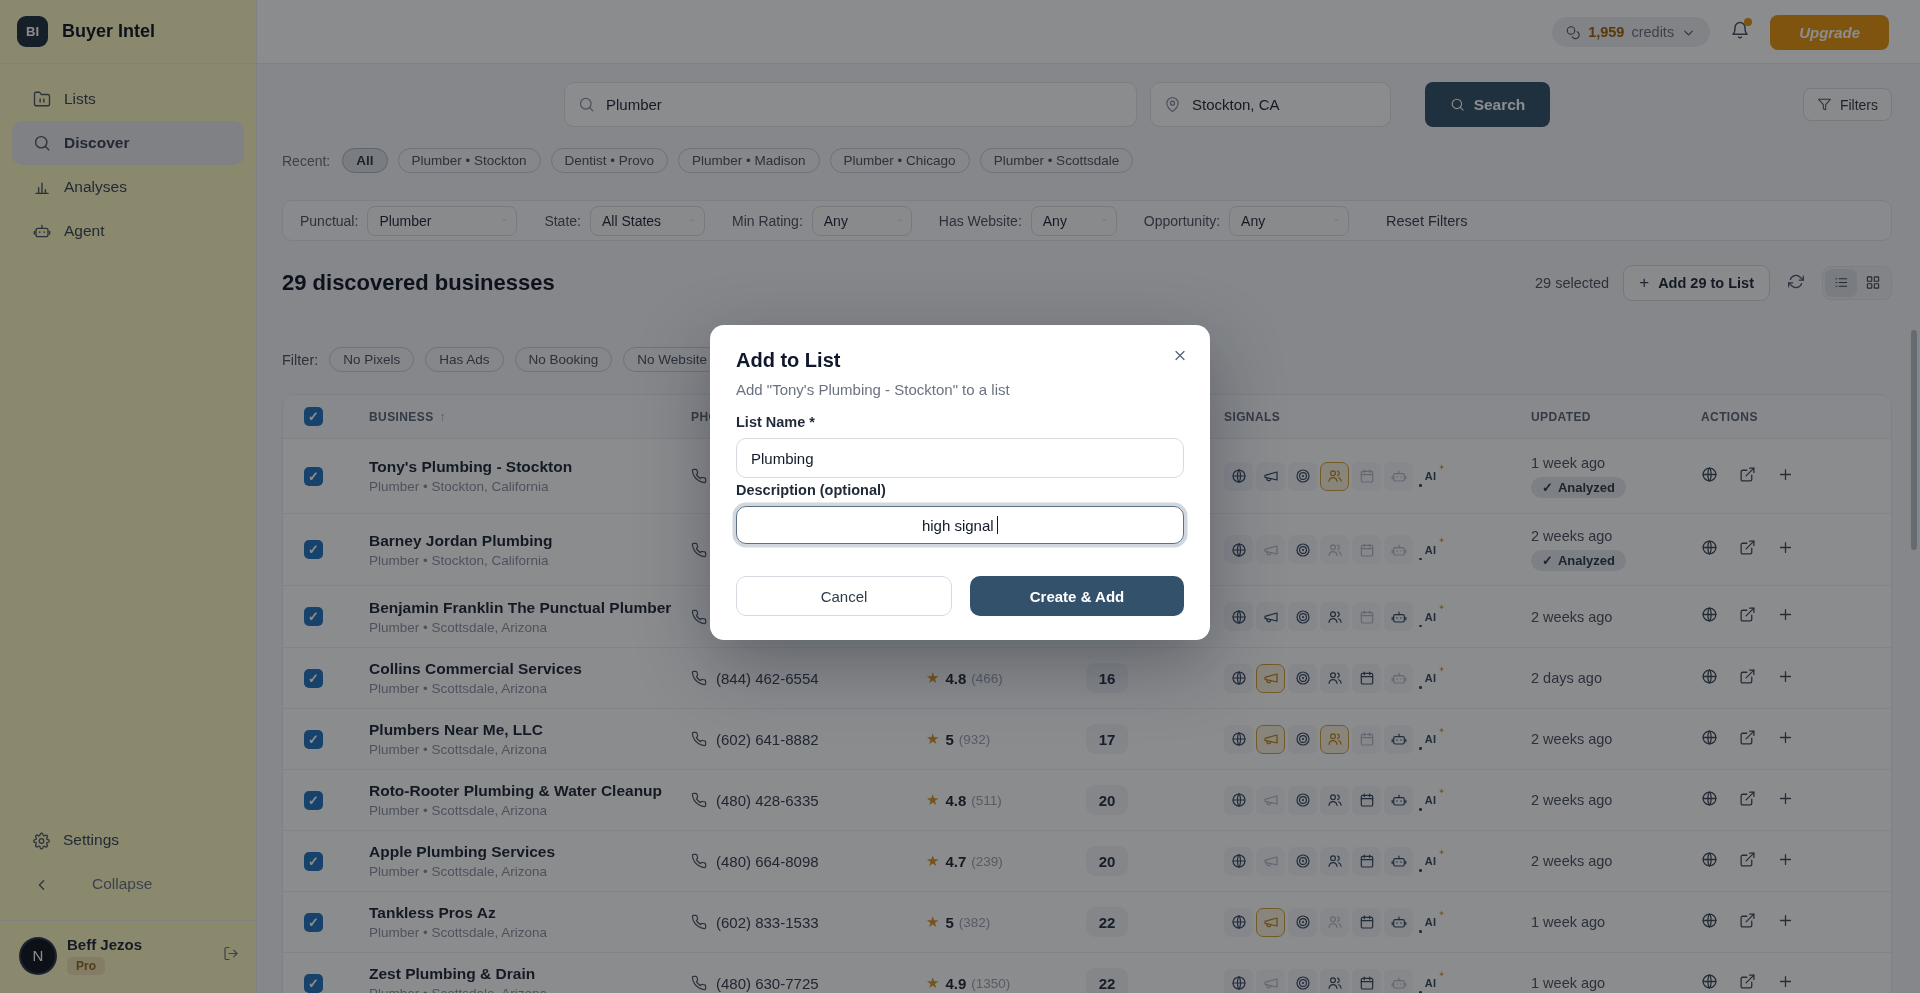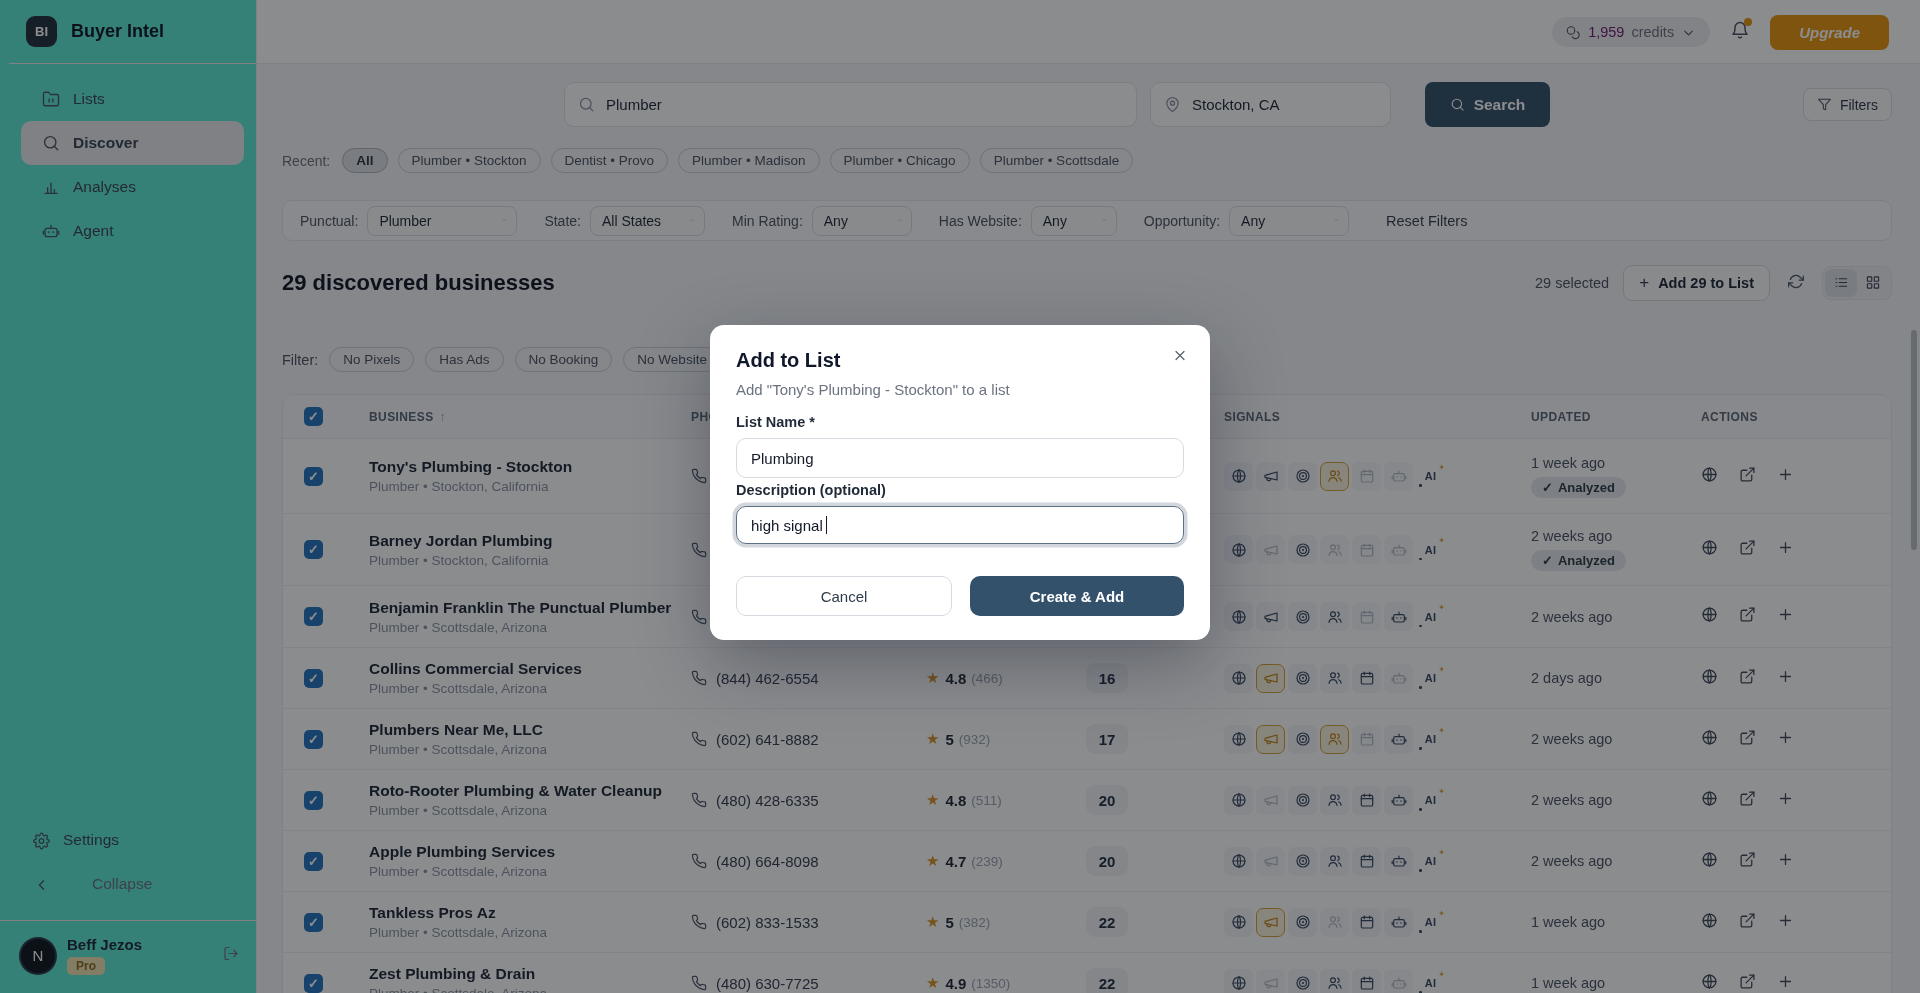--- a/index.html
+++ b/index.html
@@ -1,22 +1,22 @@
 <!DOCTYPE html>
 <html><head>
 <meta charset="utf-8">
 <style>
   * { margin:0; padding:0; box-sizing:border-box; }
   html,body { width:1920px; height:993px; overflow:hidden; background:#f4f5f7;
     font-family:"Liberation Sans", sans-serif; color:#1f2937; }
   svg { display:block; }
 
   
-  .sidebar { position:fixed; left:0; top:0; bottom:0; width:257px; background:#5eead4;
-    border-right:1px solid #e8eaee; z-index:1;padding-left:9px; }
+  .sidebar { position:fixed; left:0; top:0; bottom:0; width:257px; background:#fef9c3;
+    border-right:1px solid #e8eaee; z-index:1; }
   .logo-row { height:64px; display:flex; align-items:center; padding:0 17px; gap:14px;
     border-bottom:1px solid #e8eaee; }
   .logo-box { width:31px; height:31px; border-radius:9px; background:#22303f; color:#fff;
     font-size:13px; font-weight:700; display:flex; align-items:center; justify-content:center; }
   .app-name { font-size:18px; font-weight:700; color:#111827; }
   .nav { padding:13px 12px; }
   .nav-item { height:44px; display:flex; align-items:center; gap:13px; padding:0 0 0 21px;
     border-radius:10px; font-size:15.5px; color:#3c4654; cursor:pointer; }
   .nav-item svg { width:18px; height:18px; color:#4b5563; }
   .nav-item.active { background:#e8eaee; font-weight:600; }
@@ -37,21 +37,21 @@
   .logout { color:#6b7280; cursor:pointer; } .logout svg{ width:17px; height:17px; }
 
   
   .topbar { position:fixed; left:257px; right:0; top:0; height:64px; background:#fff;
     border-bottom:1px solid #e8eaee; z-index:1; }
   .topbar-right { position:absolute; right:31px; top:0; height:64px; display:flex;
     align-items:center; gap:20px; }
   .credits-pill { display:flex; align-items:center; gap:7px; background:#edeff2;
     border-radius:18px; padding:7px 14px; cursor:pointer; }
   .credits-pill svg { width:16px; height:16px; color:#4b5563; }
-  .credits-num { font-size:14.5px; font-weight:400; color:#701a75; }
+  .credits-num { font-size:14.5px; font-weight:700; color:#a16207; }
   .credits-word { font-size:14.5px; color:#6b7280; }
   .credits-pill .chev { width:13px; height:13px; color:#7a8491; }
   .bell-wrap { position:relative; cursor:pointer; }
   .bell-wrap svg { width:20px; height:20px; color:#4b5563; }
   .bell-dot { position:absolute; top:-2px; right:-2px; width:8px; height:8px;
     border-radius:50%; background:#e8960f; }
   .upgrade-btn { background:#e8960f; color:#fff; font-size:15px; font-weight:600;
     border:none; border-radius:8px; padding:9px 29px; cursor:pointer;font-style:italic; }
 
   
@@ -164,21 +164,21 @@
   .m-title { font-size:20px; font-weight:700; color:#0f172a; }
   .m-close { position:absolute; top:22px; right:22px; color:#555f6b; cursor:pointer; }
   .m-close svg { width:17px; height:17px; }
   .m-sub { font-size:15px; color:#6b7280; margin-top:9px; }
   .m-label { font-size:14.5px; font-weight:600; color:#1f2937; margin-top:16px; }
   .m-label.second { margin-top:4px; }
   .m-input { width:100%; height:40px; border:1px solid #d6dbe1; border-radius:10px;
     padding:0 14px; font-size:15px; color:#111827; margin-top:8px; font-family:inherit; }
   .m-input-fake { width:100%; height:38px; border:1.5px solid #5b7083; border-radius:10px;
     box-shadow:0 0 0 3.5px rgba(91,112,131,.28); margin-top:8px; display:flex;
-    align-items:center; padding:0 14px; font-size:15px; color:#111827; cursor:text; }
+    align-items:center; padding:0 14px; font-size:15px; color:#111827; cursor:text;justify-content:center; }
   .caret { width:1.5px; height:18px; background:#111827; margin-left:3px; }
   .m-btn-row { display:flex; gap:18px; margin-top:32px; }
   .m-btn { flex:1; height:40px; border-radius:10px; font-size:15px; cursor:pointer;
     font-family:inherit; }
   .m-cancel { background:#fff; border:1px solid #d6dbe1; color:#2f3b49; font-weight:500; }
   .m-submit { background:#33516b; border:none; color:#fff; font-weight:600; }
 </style>
 </head>
 <body>
 

